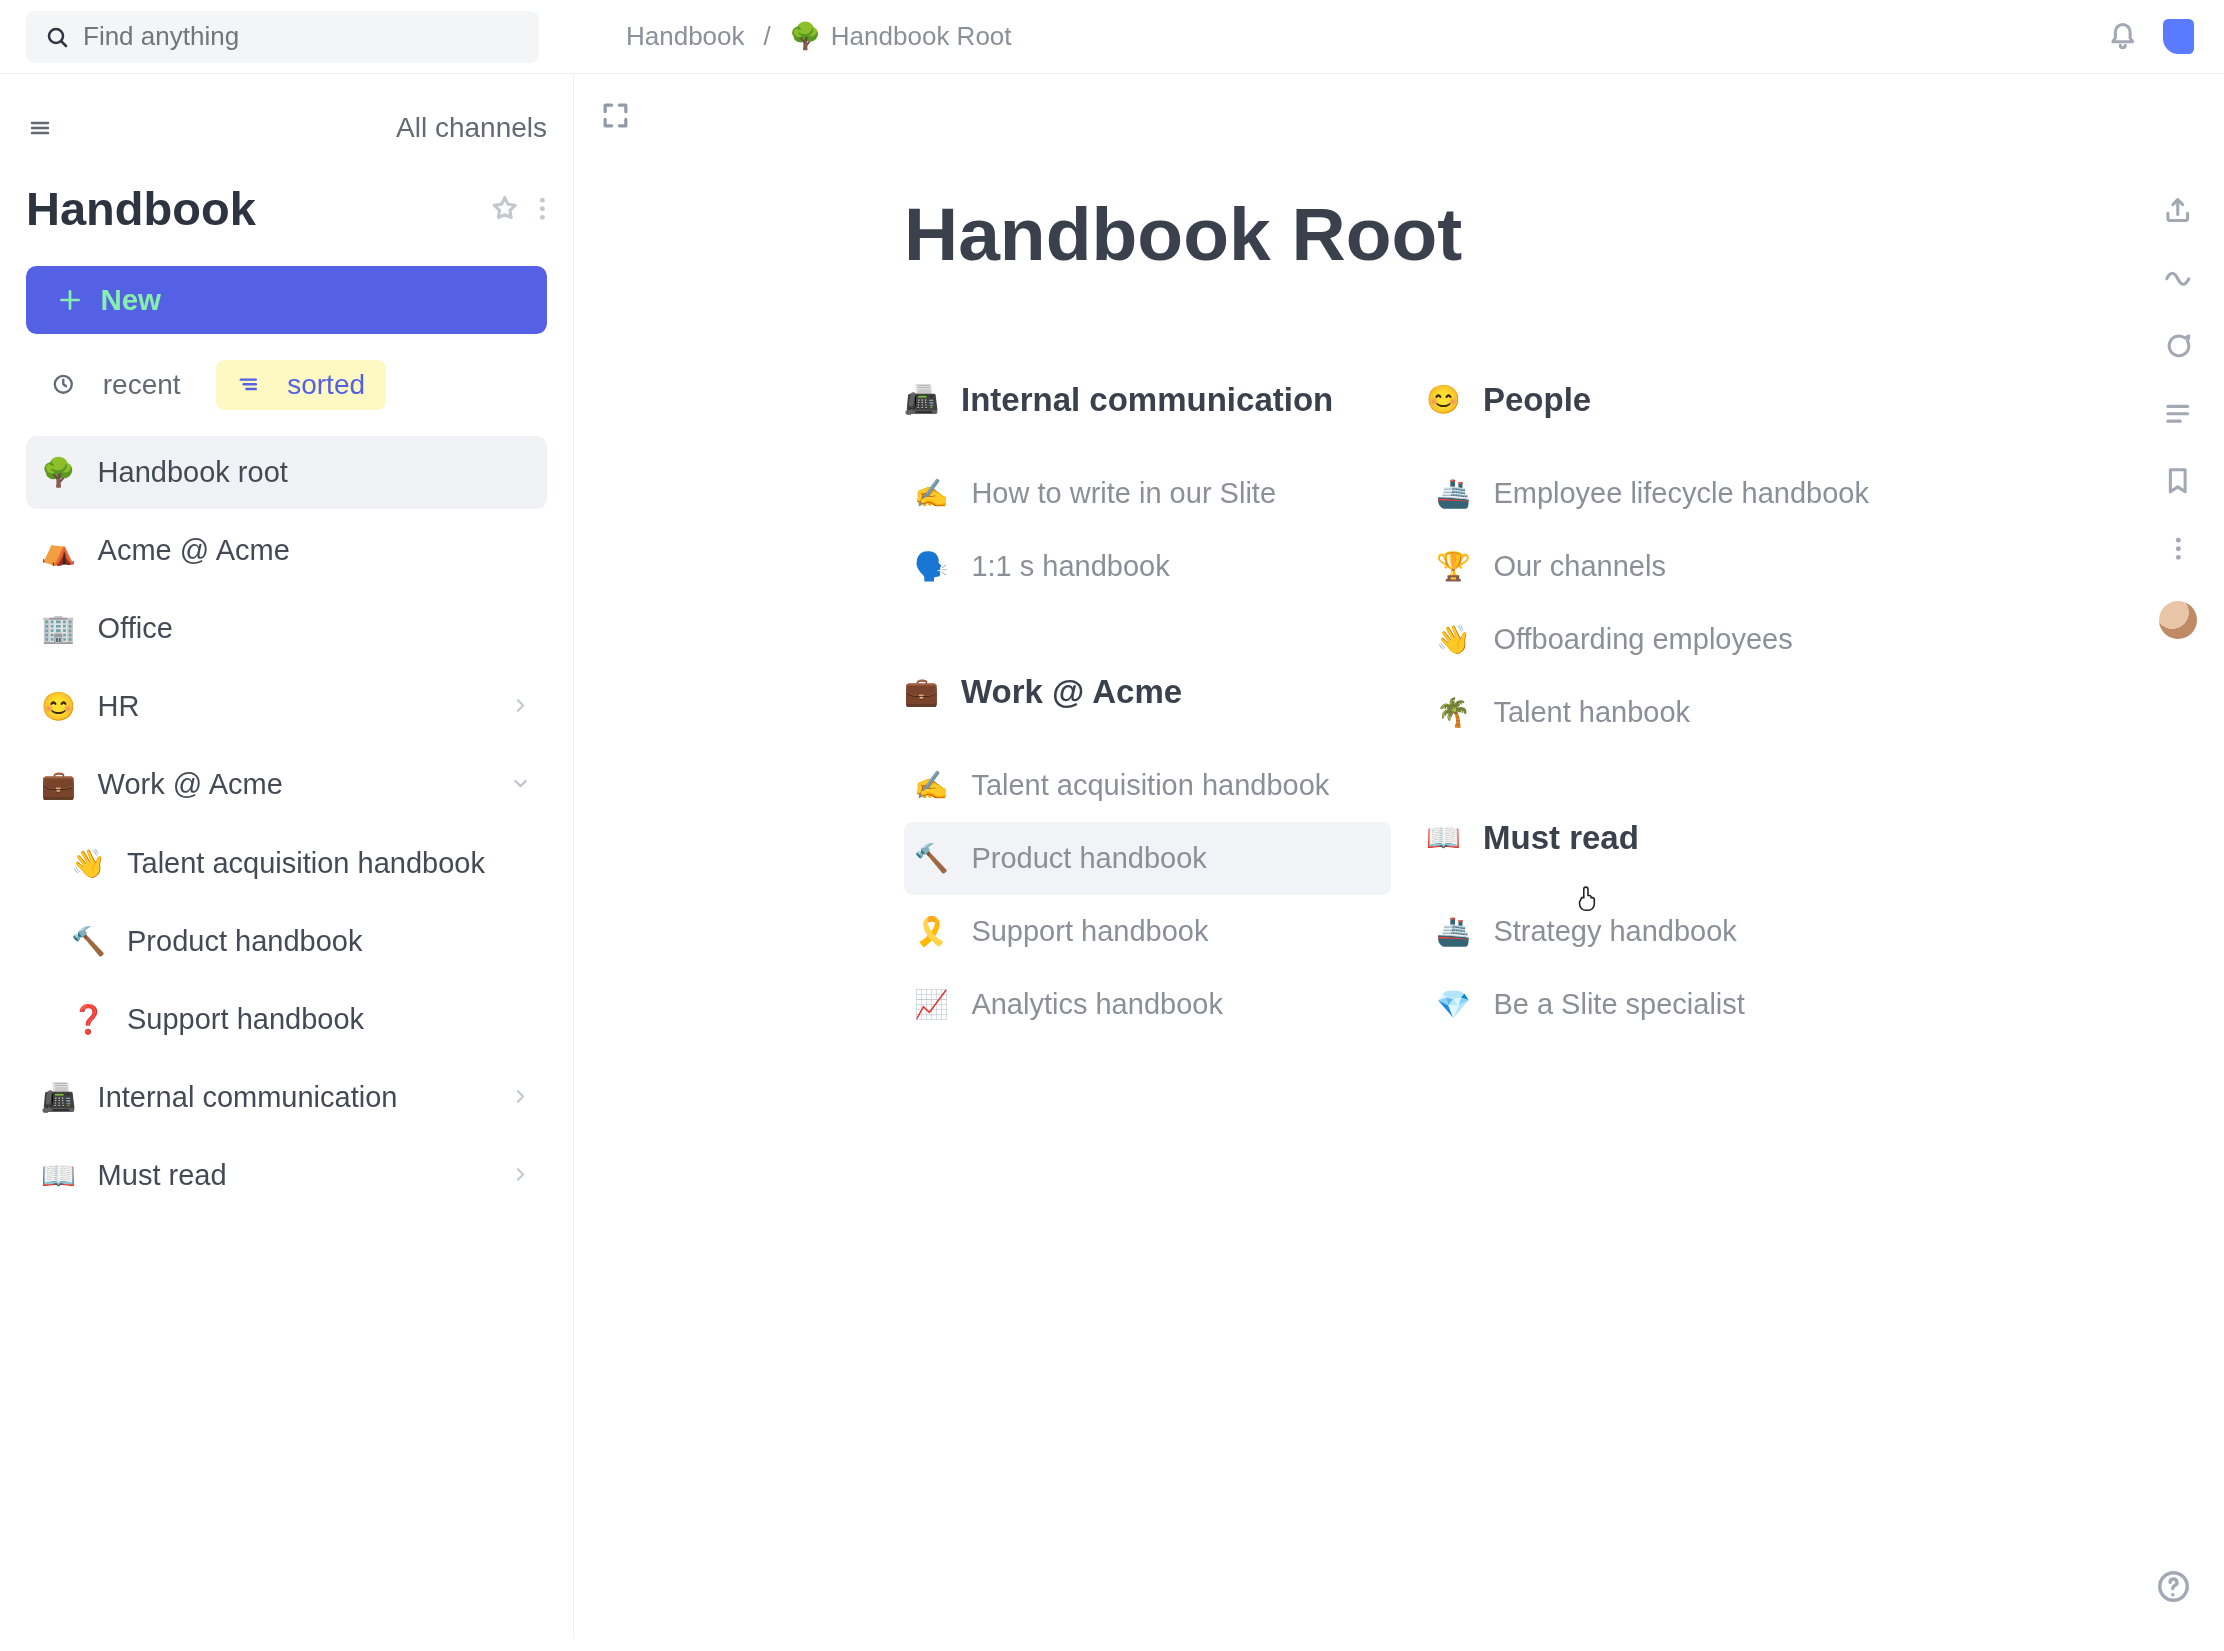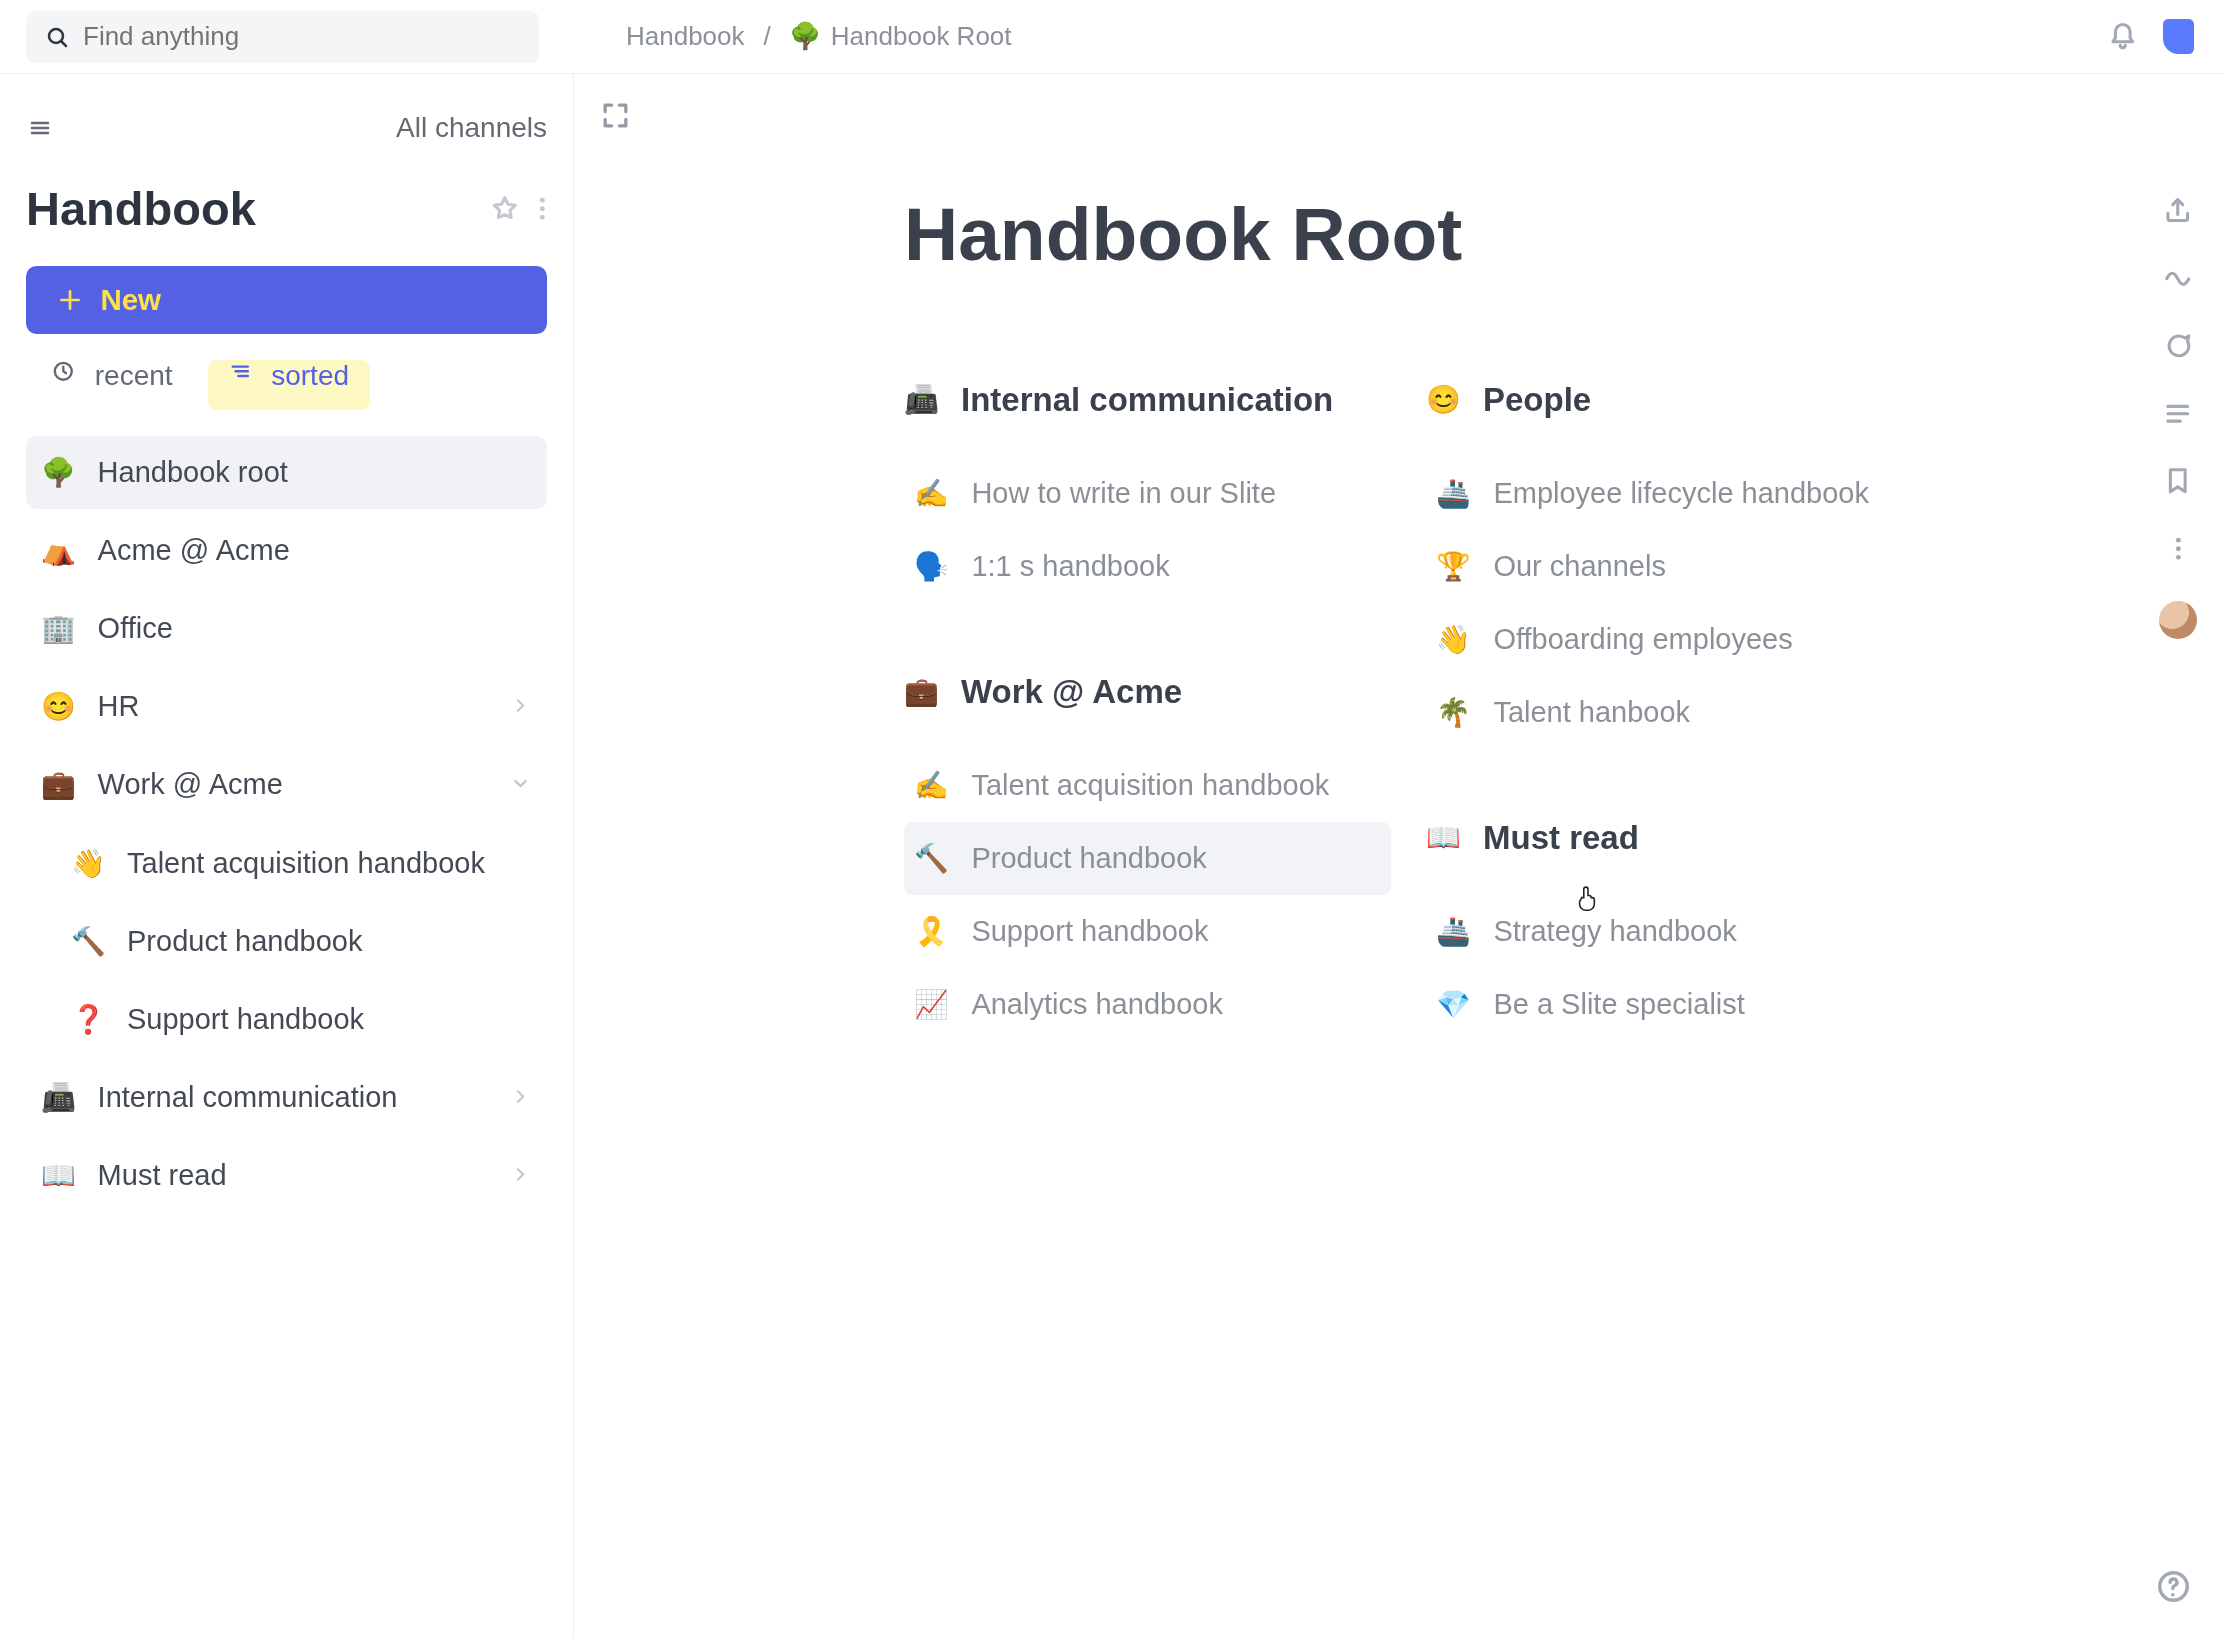--- a/index.html
+++ b/index.html
@@ -100,35 +100,35 @@
     align-items: center;
     gap: 19px;
     color: #c2c7d0;
   }
   .new-btn {
     width: 100%;
     height: 68px;
     background: #5561e5;
     border: none;
     border-radius: 10.4px;
-    color: #fde047;
+    color: #86efac;
     font-size: 29.5px;
     font-weight: 600;
     display: flex;
     align-items: center;
     justify-content: flex-start;
     padding-left: 31px;
     gap: 17.4px;
     cursor: pointer;
     margin-bottom: 26px;
   }
 
   .filter-row { display: flex; align-items: center; gap: 14px; margin-bottom: 26px; padding-left: 5.2px; }
   .filter-item {
-    display: flex; align-items: flex-start; gap: 20px;
+    display: flex; align-items: center; gap: 28px;
     font-size: 28px;
     height: 50px;
     padding: 0 21px;
     border-radius: 8.7px;
     color: #636a74;
     cursor: pointer;
   }
   .filter-item.active { background: #fef9c3; color: #5561e5; }
 
   .tree { display: flex; flex-direction: column; gap: 5.2px; }

